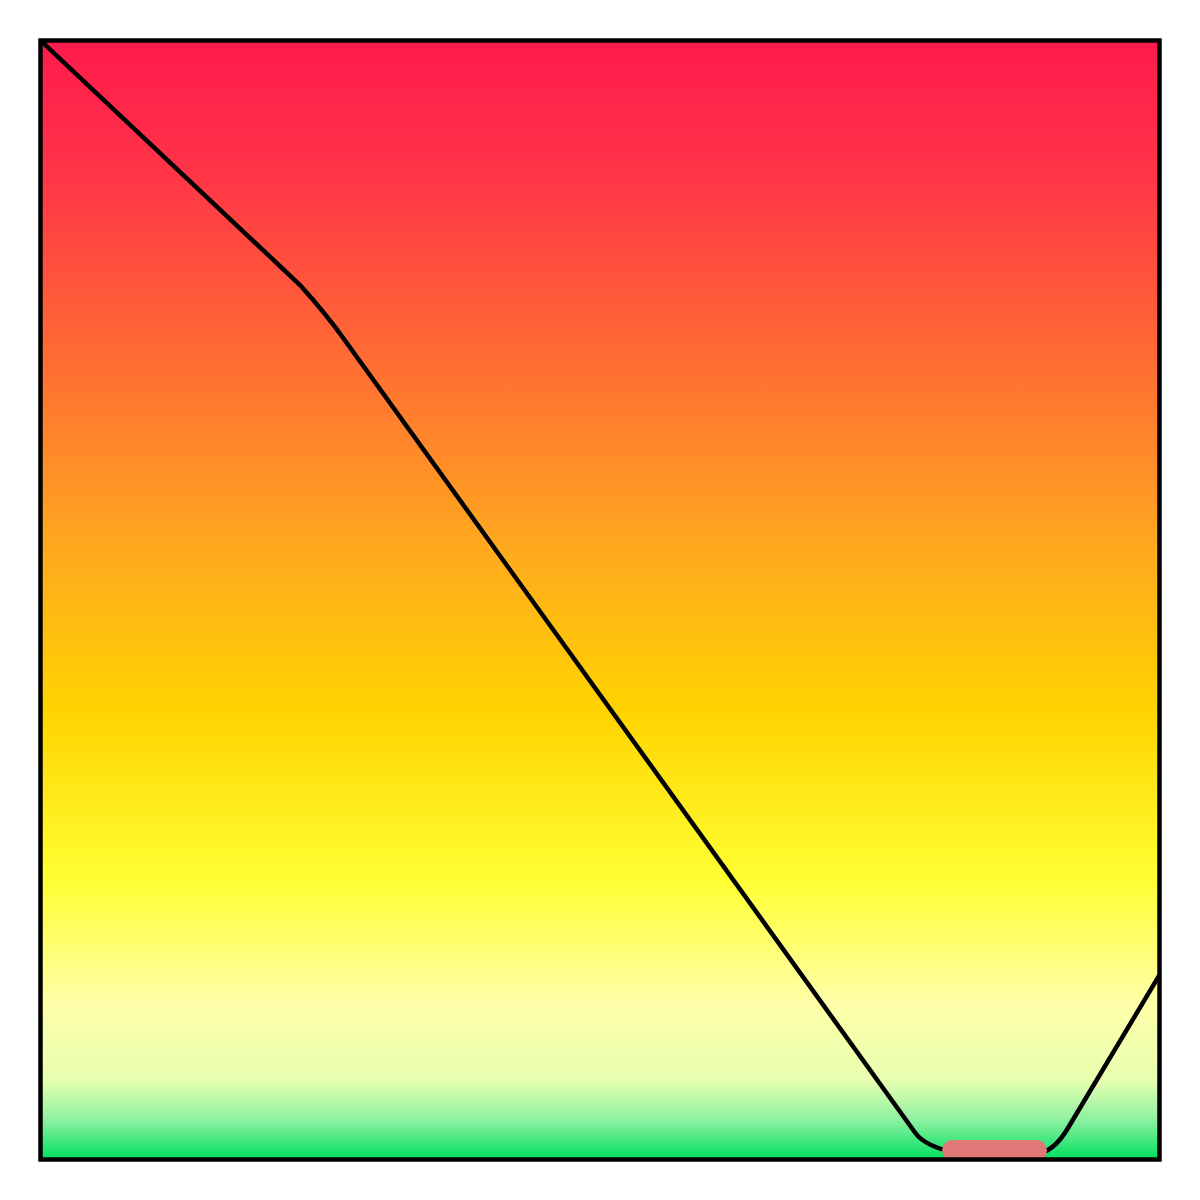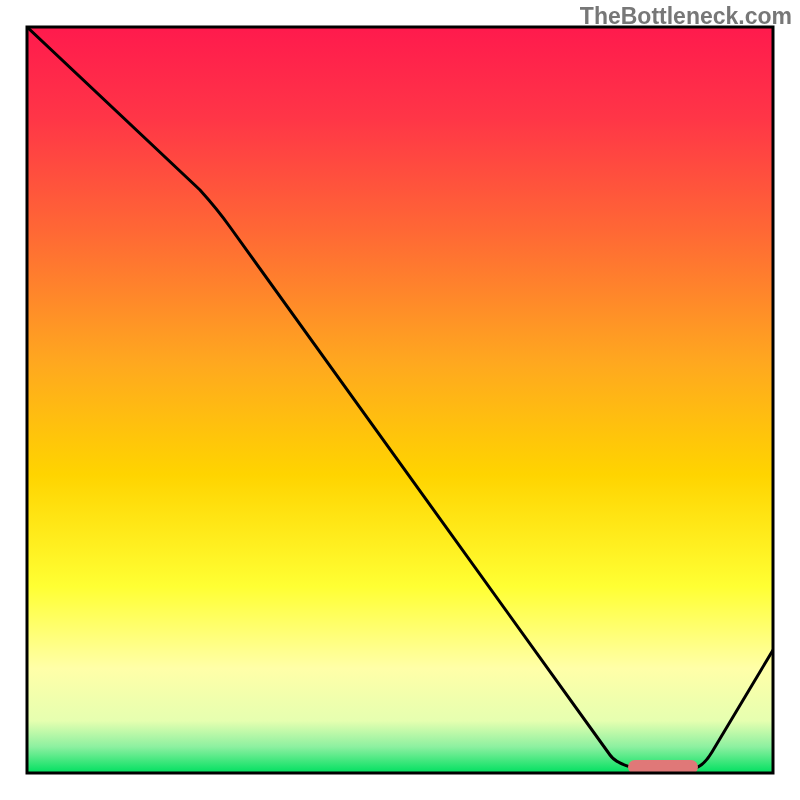--- a/index.html
+++ b/index.html
@@ -64,14 +64,13 @@
                L 690 769
                Q 702 769 712 752
                L 773 650" fill="none" stroke="#000" stroke-width="3"></path>
     </g>
 
     <rect x="628" y="760" width="70" height="14" rx="7" ry="7" fill="#e07878"></rect>
 
     <rect x="27" y="27" width="746" height="746" fill="none" stroke="#000" stroke-width="3"></rect>
   </svg>
 
-  <div class="watermark">TheBottleneck.com</div>
 </div>
 
 </body></html>

